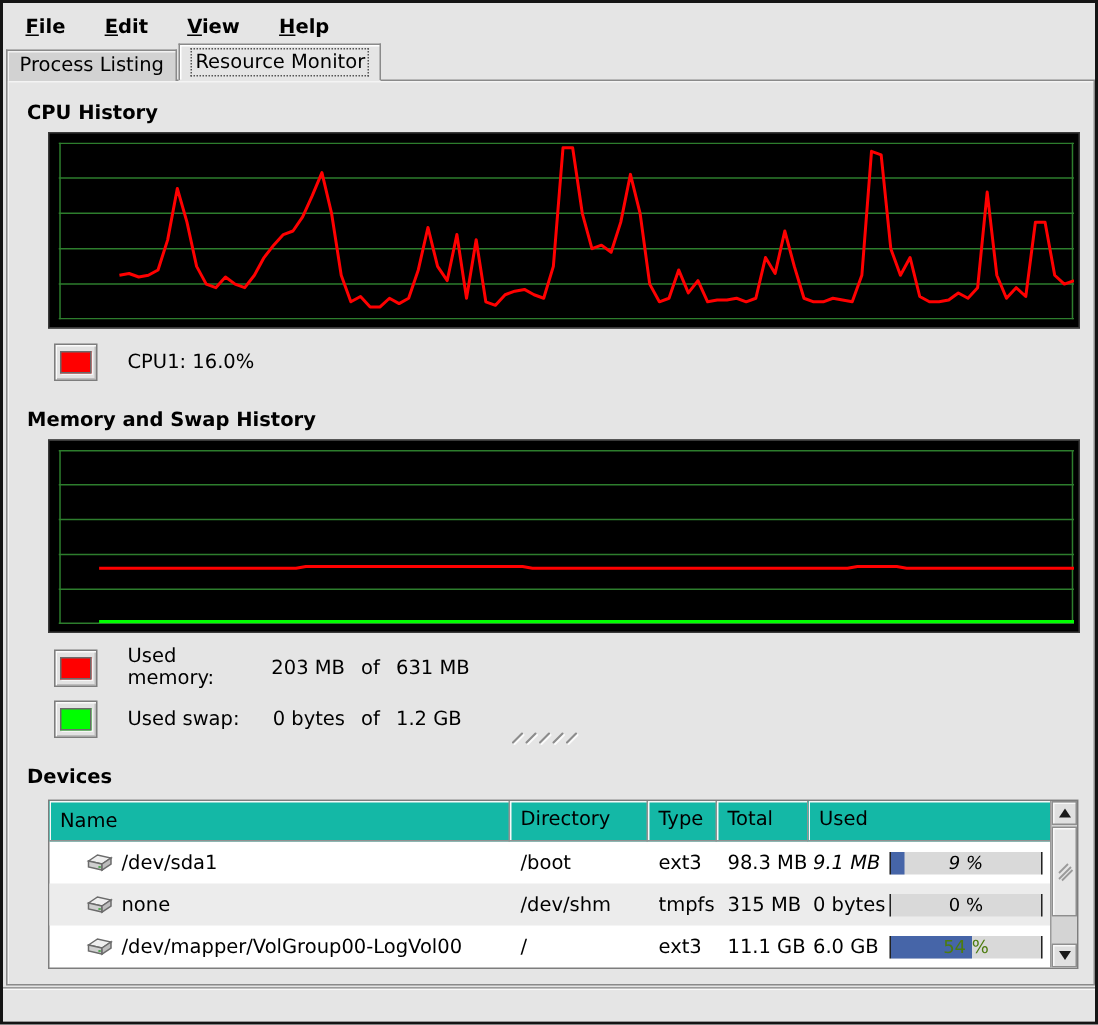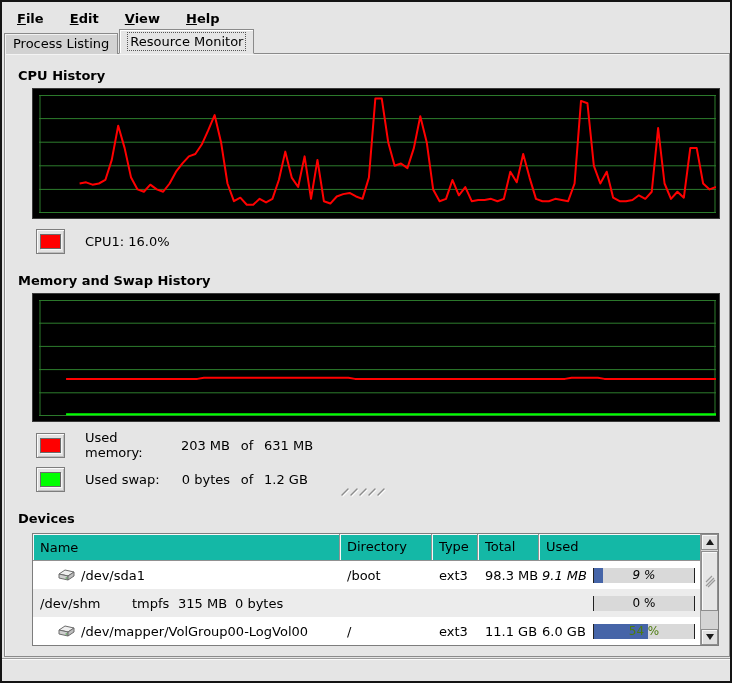--- a/index.html
+++ b/index.html
@@ -178,20 +178,29 @@
           <span class="td c-used" style="flex:1;font-style:italic;">
             <span>9.1 MB</span>
             <span class="pbar">
               <span class="fill" style="width: 9%; background: rgb(70, 101, 168);"></span>
               <span class="ptext">9 %</span>
             </span>
           </span>
         </div>
 
         <div class="tr alt">
+          <span class="td c-name">
+            <svg class="disk" width="19" height="14" viewBox="0 0 19 14">
+              <polygon points="2,6 8,2 17,4 11,8" fill="#efefef" stroke="#6b6b6b" stroke-width="1"></polygon>
+              <polygon points="2,6 11,8 11,12 2,10" fill="#cfcfcf" stroke="#6b6b6b" stroke-width="1"></polygon>
+              <polygon points="11,8 17,4 17,8 11,12" fill="#bdbdbd" stroke="#6b6b6b" stroke-width="1"></polygon>
+              <rect x="8.6" y="9.4" width="1.6" height="1.2" fill="#49a349"></rect>
+            </svg>
+            <span>none</span>
+          </span>
           <span class="td c-dir">/dev/shm</span>
           <span class="td c-type">tmpfs</span>
           <span class="td c-total">315 MB</span>
           <span class="td c-used" style="flex:1;">
             <span>0 bytes</span>
             <span class="pbar">
               <span class="fill" style="width: 0%; background: rgb(70, 101, 168);"></span>
               <span class="ptext">0 %</span>
             </span>
           </span>

